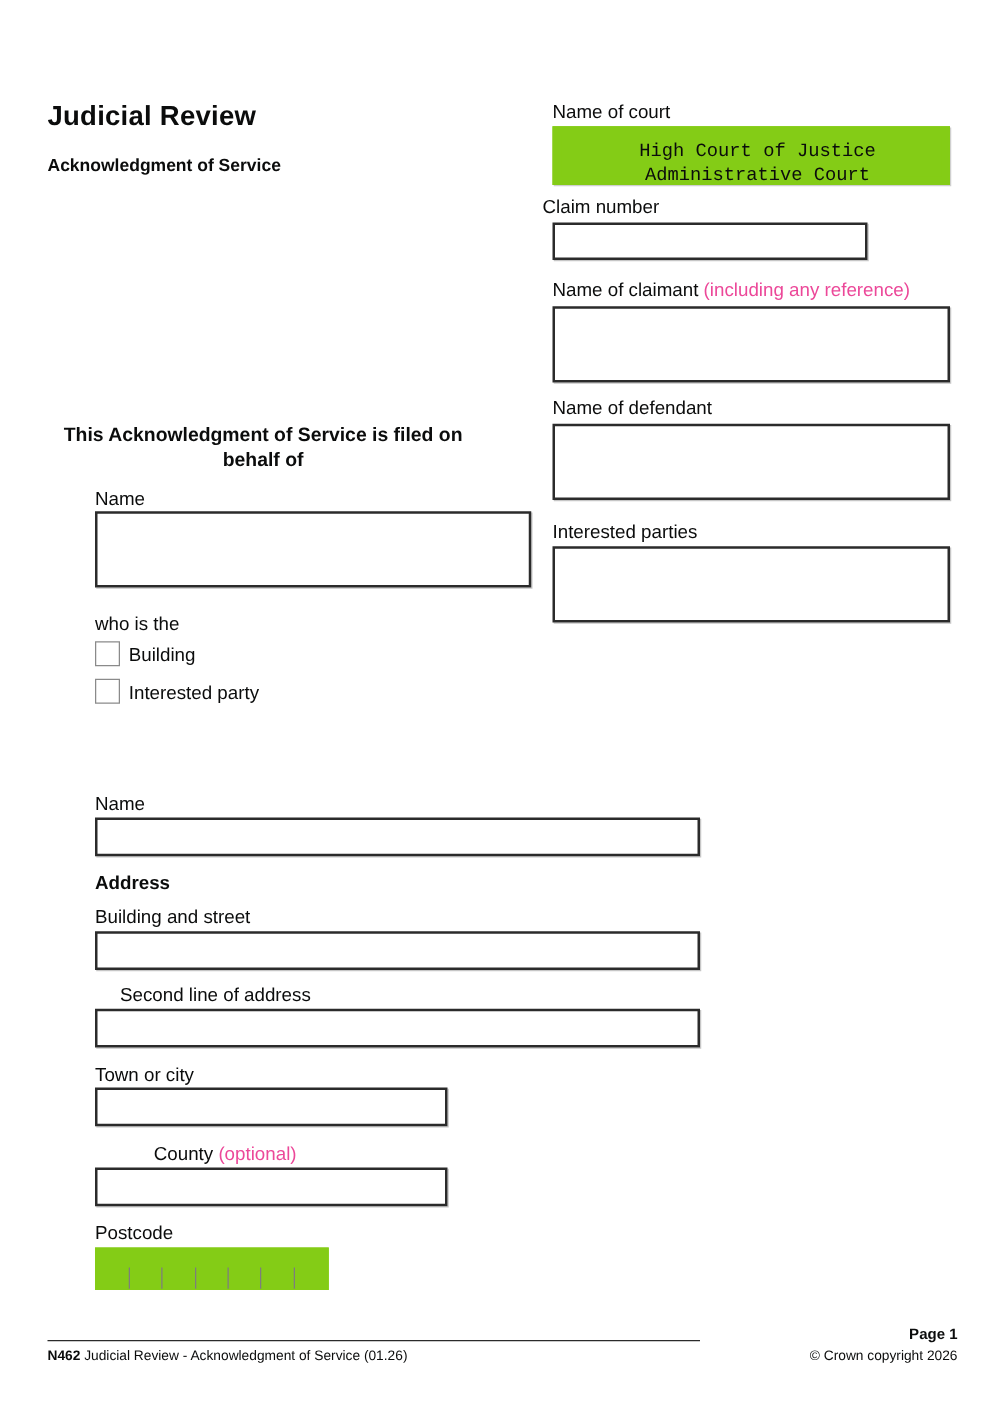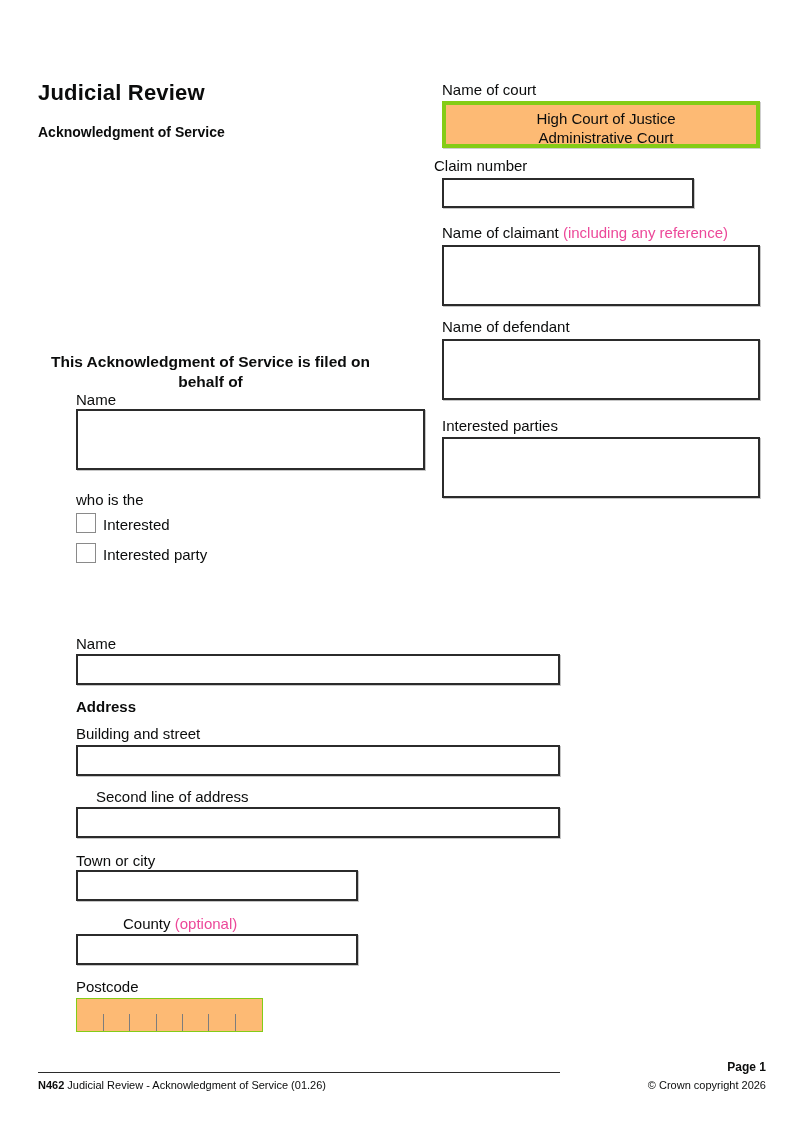--- a/index.html
+++ b/index.html
@@ -19,23 +19,24 @@
   .label { font-size: 15px; color: #0b0c0c; white-space: nowrap; }
   .hint { color: #ec4899; }
   .section-heading { font-size: 15.5px; font-weight: bold; line-height: 20px; }
   .sub-heading { font-size: 15px; font-weight: bold; }
   .field-box {
     border: 2px solid #2b2b2b;
     background: #ffffff;
     box-shadow: 1px 1px 0 #c6c6c6;
   }
   .gray-box {
-    border: 4px solid #84cc16;
-    background: #fdba74;
+    border: 7px solid #84cc16;
+    background: #84cc16;
     box-shadow: 1px 1px 0 #cfcfcf;
+    font-family: Liberation Mono, monospace;
   }
   .court-text {
     font-size: 15px;
     line-height: 19px;
     padding: 4px 0 0 10px;
     color: #0b0c0c;
   }
   .checkbox {
     width: 20px; height: 20px;
     border: 1px solid #8a8a8a;
@@ -76,29 +77,29 @@
     <span class="hint">(including any reference)</span>
   </div>
   <div class="abs field-box" style="left:442px; top:245px; width:318px; height:61px;"></div>
 
   <div class="abs label" style="left:442px; top:318px;">Name of defendant</div>
   <div class="abs field-box" style="left:442px; top:339px; width:318px; height:61px;"></div>
 
   <div class="abs label" style="left:442px; top:417px;">Interested parties</div>
   <div class="abs field-box" style="left:442px; top:437px; width:318px; height:61px;"></div>
 
-  <div class="abs section-heading" style="left:38px; top:352px; width:345px;">This Acknowledgment of Service is filed on behalf of</div>
+  <div class="abs section-heading" style="left:38px; top:339px; width:345px;">This Acknowledgment of Service is filed on behalf of</div>
 
   <div class="abs label" style="left:76px; top:391px;">Name</div>
   <div class="abs field-box" style="left:76px; top:409px; width:349px; height:61px;"></div>
 
   <div class="abs label" style="left:76px; top:491px;">who is the</div>
 
   <div class="abs checkbox" style="left:76px; top:513px;"></div>
-  <div class="abs label" style="left:103px; top:516px;">Interested</div>
+  <div class="abs label" style="left:103px; top:516px;">Building</div>
 
   <div class="abs checkbox" style="left:76px; top:543px;"></div>
   <div class="abs label" style="left:103px; top:546px;">Interested party</div>
 
 
   <div class="abs label" style="left:76px; top:635px;">Name</div>
   <div class="abs field-box" style="left:76px; top:654px; width:484px; height:31px;"></div>
 
   <div class="abs sub-heading" style="left:76px; top:698px;">Address</div>
 

